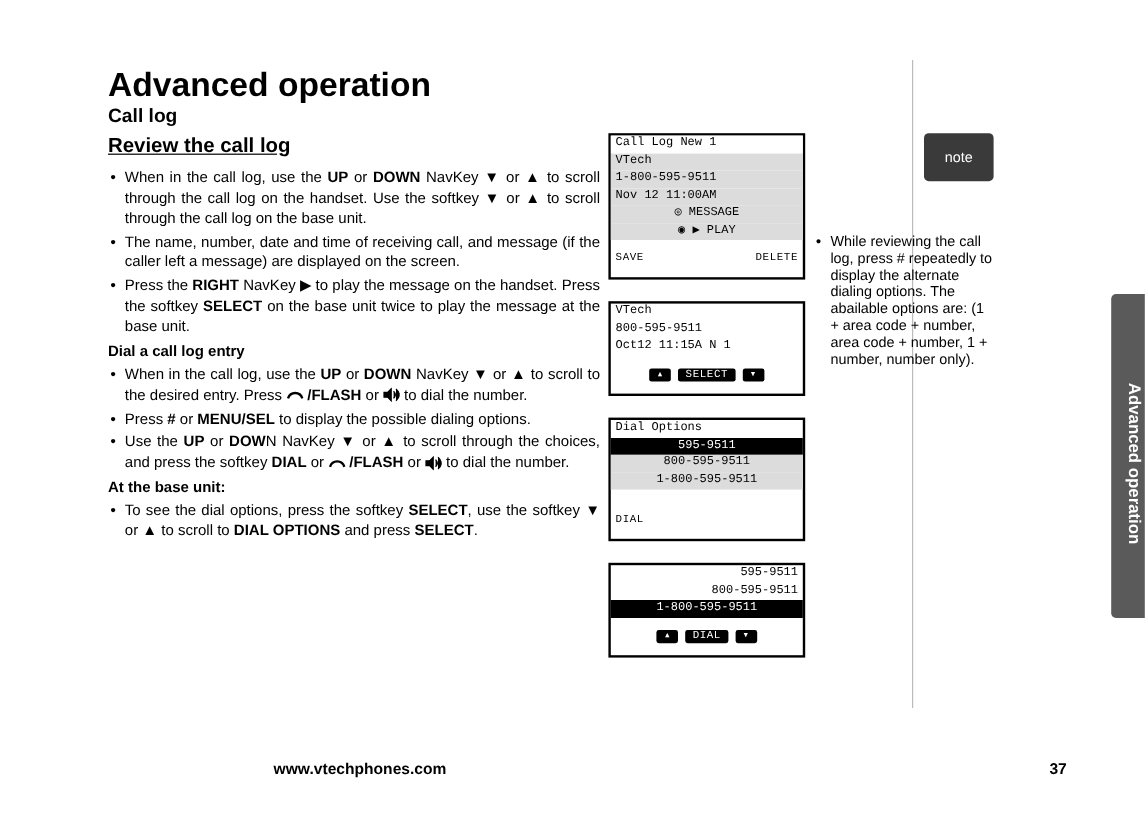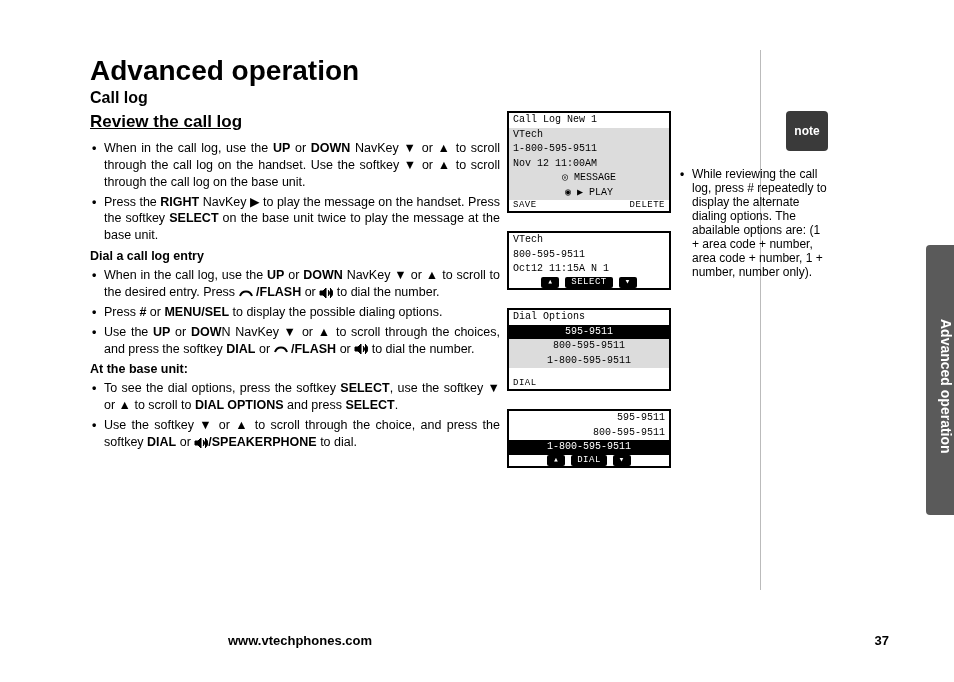--- a/index.html
+++ b/index.html
@@ -77,38 +77,38 @@
     background: #fff;
     width: 164px;
     font-family: "Courier New", monospace;
     font-size: 10px;
     line-height: 1.25;
   }
   .lcd .row { padding: 1px 4px; white-space: nowrap; overflow: hidden; }
   .lcd .hd { background:#fff; color:#000; }
   .lcd .gray { background:#dcdcdc; }
   .lcd .inv { background:#000; color:#fff; text-align:center; }
-  .lcd .btnrow { display:flex; justify-content:space-between; padding:0 4px; font-size:9px; letter-spacing:.5px; }
+  .lcd .btnrow { display:flex; justify-content:space-between; padding:10px 4px; font-size:9px; letter-spacing:.5px; }
   .lcd .soft { background:#000; color:#fff; padding:0 6px; border-radius:2px; }
   .lcd .center { text-align:center; }
   .note-col {
     width: 150px;
     font-size: 12px;
   }
   .note-badge {
     background:#3a3a3a;
     color:#fff;
-    font-weight:bold;
-    width:42px;
+    font-weight:normal;
+    width:58px;
     height:40px;
     display:flex;
     align-items:center;
     justify-content:center;
     border-radius:4px;
-    margin:0 0 16px auto;
+    margin:0 0 43px auto;
   }
   .note-col ul { list-style:none; padding-left:14px; margin:0; }
   .note-col li { position:relative; }
   .note-col li::before { content:"•"; position:absolute; left:-12px; font-weight:bold; }
   .footer {
     position:absolute;
     bottom:34px;
     left:90px;
     width:835px;
     display:flex;
@@ -138,20 +138,21 @@
   <h2>Call log</h2>
 
   <div class="content-row">
 
     <div class="main-text">
       <h3>Review the call log</h3>
       <ul>
         <li>
           <span>When in the call log, use the </span><b>UP</b><span> or </span><b>DOWN</b><span> NavKey ▼ or ▲ to scroll through the call log on the handset. Use the softkey ▼ or ▲ to scroll through the call log on the base unit.</span>
         </li>
+        <li>The name, number, date and time of receiving call, and message (if the caller left a message) are displayed on the screen.</li>
         <li>
           <span>Press the </span><b>RIGHT</b><span> NavKey ▶ to play the message on the handset. Press the softkey </span><b>SELECT</b><span> on the base unit twice to play the message at the base unit.</span>
         </li>
       </ul>
 
       <div class="subhead">Dial a call log entry</div>
       <ul>
         <li>
           <span>When in the call log, use the </span><b>UP</b><span> or </span><b>DOWN</b><span> NavKey ▼ or ▲ to scroll to the desired entry. Press </span>
           <svg class="icon" width="14" height="10">
@@ -176,26 +177,20 @@
               <path d="M1 4h3l3-3v10l-3-3H1z M9 3c2 2 2 4 0 6 M11 1c4 4 4 6 0 10" stroke="#000" fill="#000" stroke-width="1"></path>
             </svg>
           <span> to dial the number.</span>
         </li>
       </ul>
 
       <div class="subhead">At the base unit:</div>
       <ul>
         <li>
           <span>To see the dial options, press the softkey </span><b>SELECT</b><span>, use the softkey ▼ or ▲ to scroll to </span><b>DIAL OPTIONS</b><span> and press </span><b>SELECT</b><span>.</span>
-        </li>
-        <li>
-          <span>Use the softkey ▼ or ▲ to scroll through the choice, and press the softkey </span><b>DIAL</b><span> or </span>
-          <svg class="icon" width="14" height="12">
-              <path d="M1 4h3l3-3v10l-3-3H1z M9 3c2 2 2 4 0 6 M11 1c4 4 4 6 0 10" stroke="#000" fill="#000" stroke-width="1"></path>
-            </svg><b>/SPEAKERPHONE</b><span> to dial.</span>
         </li>
       </ul>
     </div>
 
     <div class="lcd-col">
 
       <div class="lcd">
         <div class="row hd">Call Log  New     1</div>
         <div class="row gray">VTech</div>
         <div class="row gray">1-800-595-9511</div>

